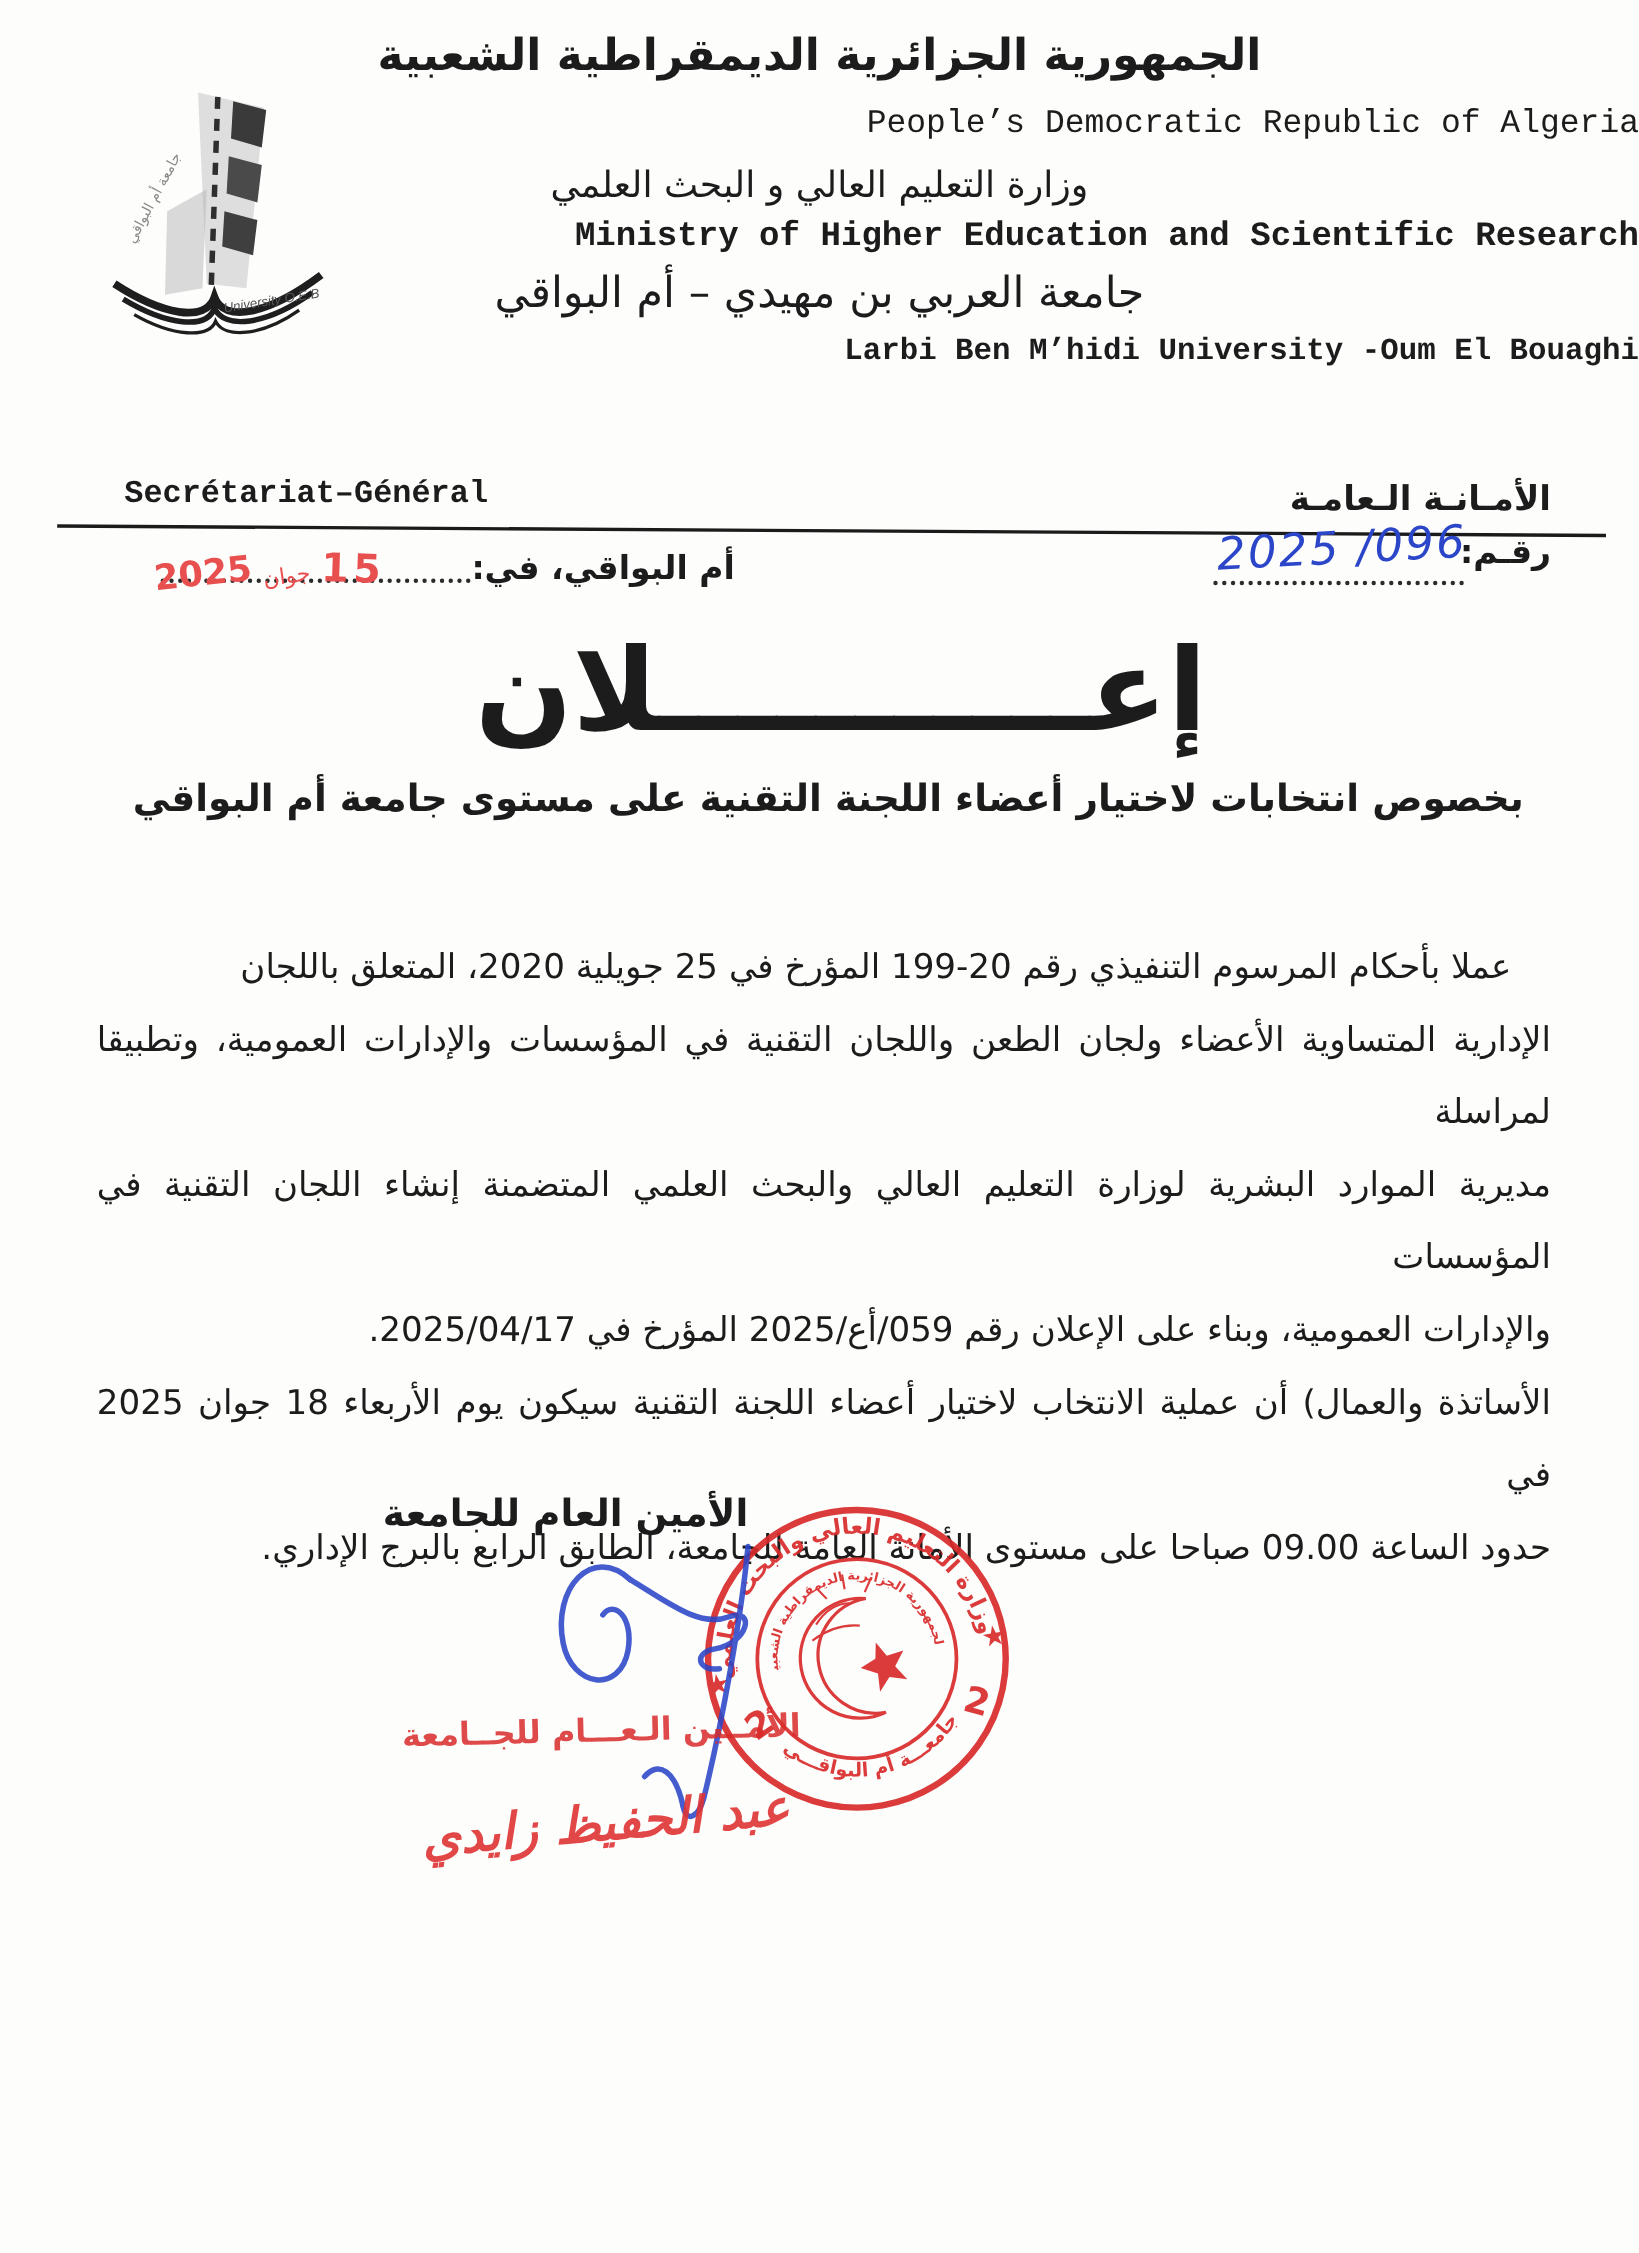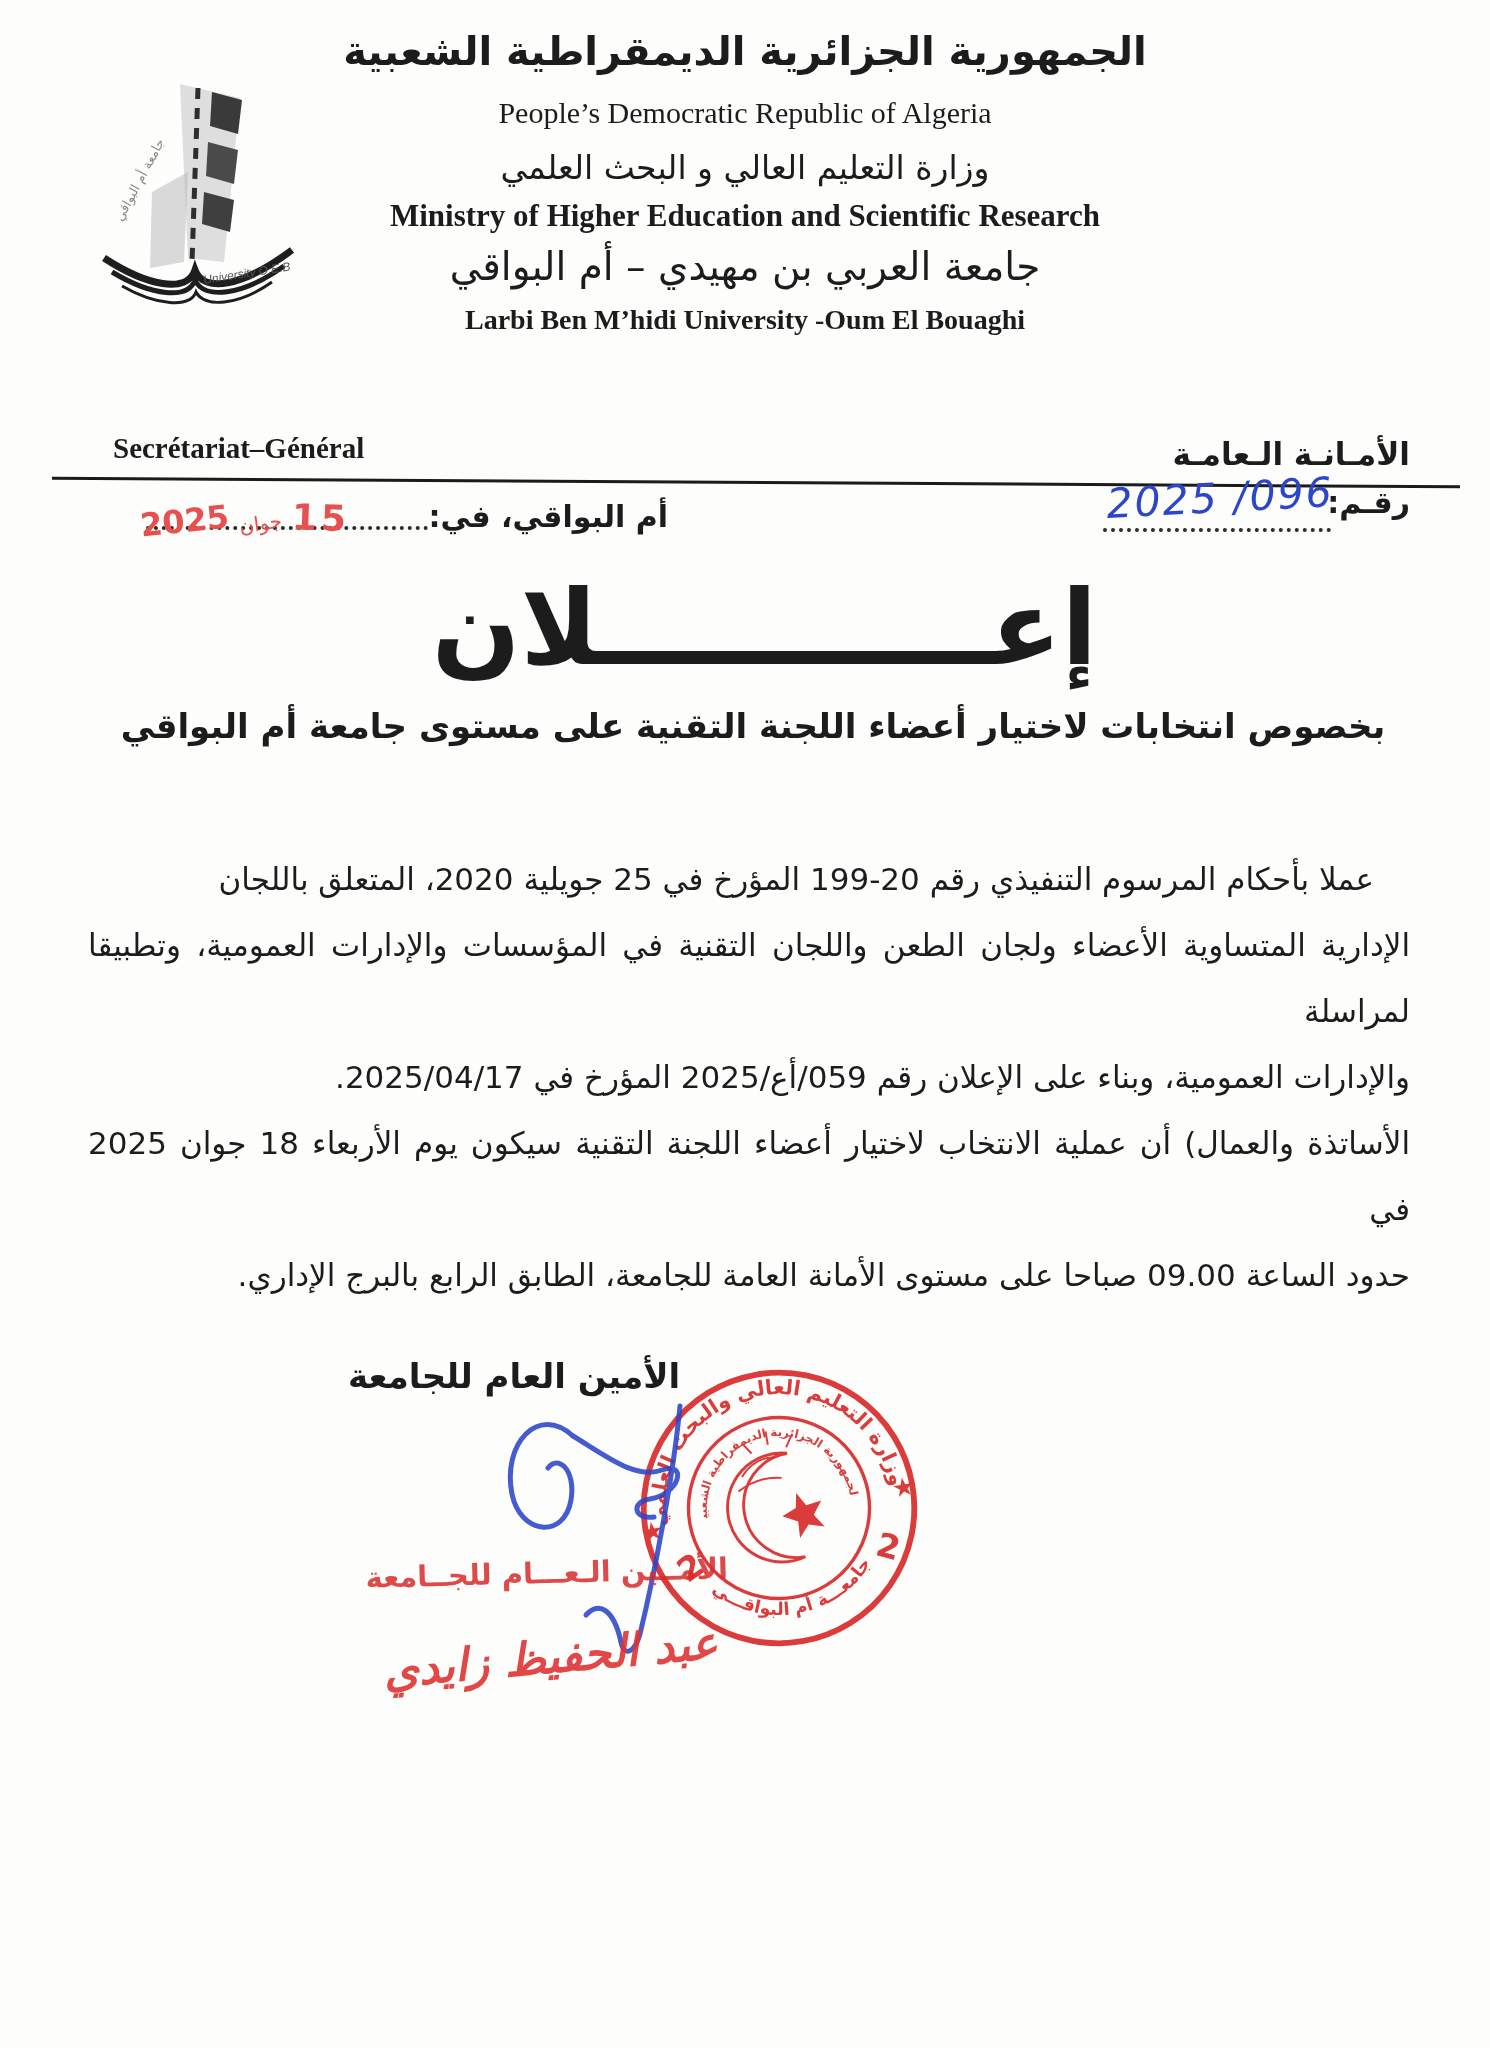--- a/index.html
+++ b/index.html
@@ -4,21 +4,21 @@
 <style>
   html,body{margin:0;padding:0;background:#e8e8e8;}
   #page{
     position:relative;width:1490px;height:2048px;margin:0 auto;
     background:#fdfdfc;overflow:hidden;
     font-family:"DejaVu Sans",sans-serif;color:#1c1c1c;
   }
   .abs{position:absolute;}
   .center{left:0;right:0;text-align:center;}
   .ar{direction:rtl;font-family:"DejaVu Sans",sans-serif;}
-  .lat{font-family:Liberation Serif, serif;}
+  .lat{font-family:Liberation Mono, monospace;text-align:right;}
 
   
   .republic-ar{top:28px;font-size:40px;font-weight:bold;}
   .republic-en{top:96px;font-size:30px;}
   .ministry-ar{top:148px;font-size:33px;}
   .ministry-en{top:198px;font-size:31px;font-weight:bold;}
   .university-ar{top:244px;font-size:39px;}
   .university-en{top:304px;font-size:28px;font-weight:bold;}
 
   .logo{left:92px;top:72px;width:215px;height:250px;}
@@ -110,20 +110,21 @@
     <span class="ds-month ar">جوان</span>
     <span class="ds-day">15</span>
   </div>
 
   <div class="abs center ar title">إعـــــــــــلان</div>
   <div class="abs center ar subtitle">بخصوص انتخابات لاختيار أعضاء اللجنة التقنية على مستوى جامعة أم البواقي</div>
 
   <div class="abs body-text">
     <div class="body-line indent">عملا بأحكام المرسوم التنفيذي رقم 20-199 المؤرخ في 25 جويلية 2020، المتعلق باللجان</div>
     <div class="body-line just">الإدارية المتساوية الأعضاء ولجان الطعن واللجان التقنية في المؤسسات والإدارات العمومية، وتطبيقا لمراسلة</div>
+    <div class="body-line just">مديرية الموارد البشرية لوزارة التعليم العالي والبحث العلمي المتضمنة إنشاء اللجان التقنية في المؤسسات</div>
     <div class="body-line">والإدارات العمومية، وبناء على الإعلان رقم 059/أع/2025 المؤرخ في 2025/04/17.</div>
     <div class="body-line just">الأساتذة والعمال) أن عملية الانتخاب لاختيار أعضاء اللجنة التقنية سيكون يوم الأربعاء 18 جوان 2025 في</div>
     <div class="body-line">حدود الساعة 09.00 صباحا على مستوى الأمانة العامة للجامعة، الطابق الرابع بالبرج الإداري.</div>
   </div>
 
   <div class="abs ar sig-title">الأمين العام للجامعة</div>
 
   <svg class="abs round-stamp" viewBox="0 0 300 300">
     <defs>
       <path id="arcTop" d="M 33,150 a 117,117 0 1 1 234,0"></path>

